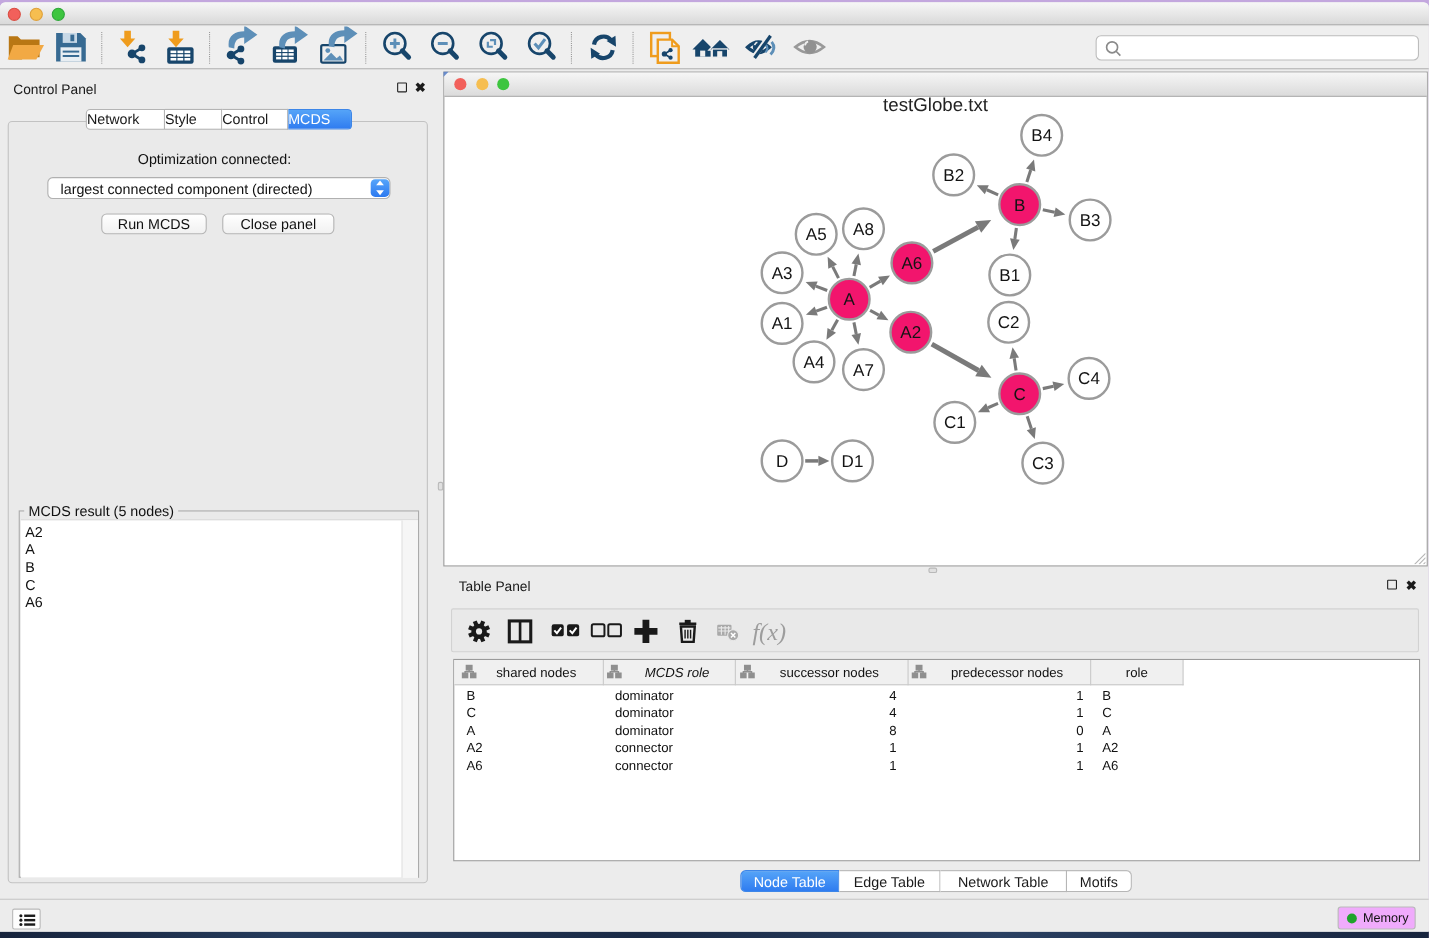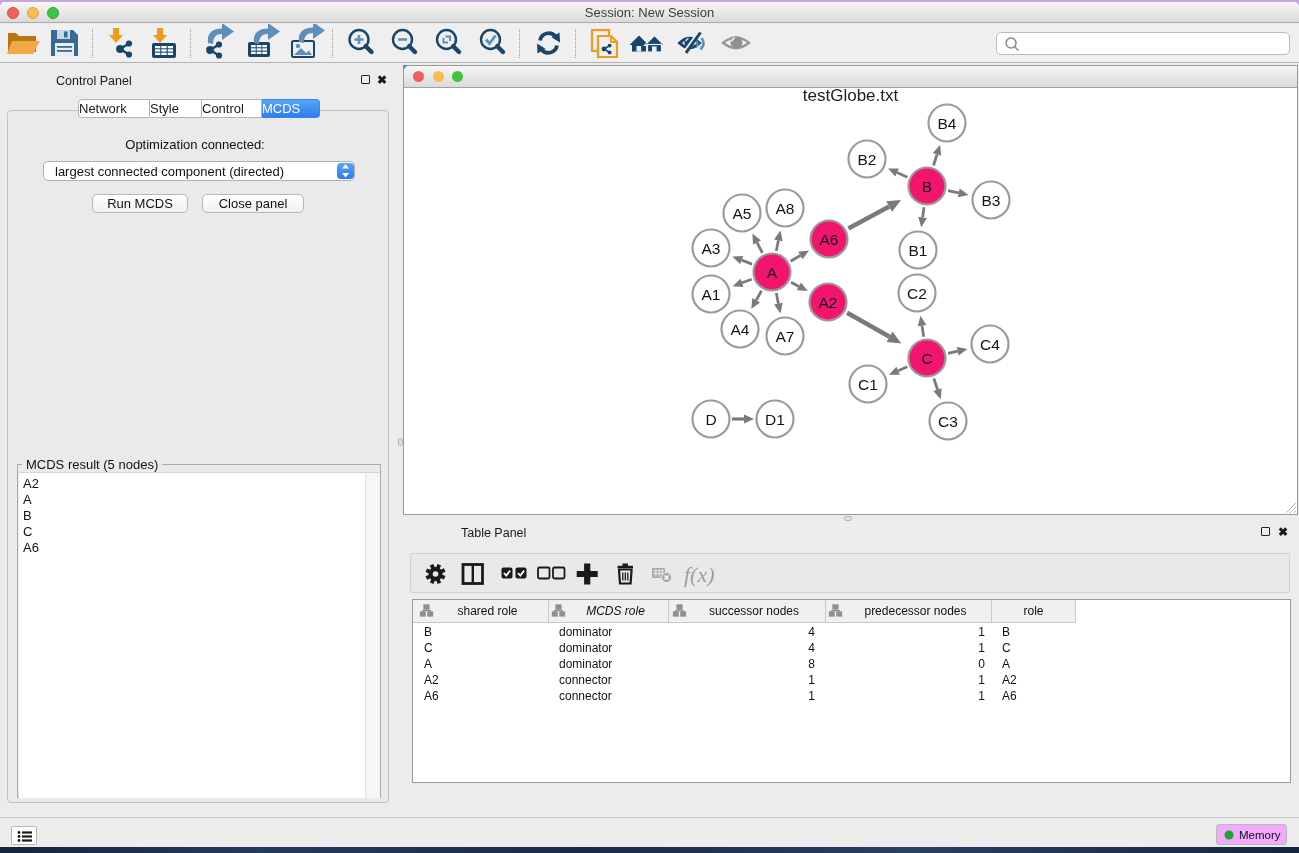--- a/index.html
+++ b/index.html
@@ -12,21 +12,21 @@
   background:linear-gradient(#f7f7f7,#d9d9d9); border-bottom:1px solid #ababab; }
 .tl { position:absolute; border-radius:50%; }
 #titlebar .t { width:12px; height:12px; top:4.5px; }
 #title { position:absolute; width:100%; text-align:center; top:3px; font-size:13px; color:#3c3c3c; }
 #toolbar { position:absolute; left:0; top:22px; width:1299px; height:39px; background:#efefef;
   border-bottom:1px solid #b3b3b3; }
 .vsep { position:absolute; top:5px; height:29px; width:0; border-left:1px dotted #9b9b9b; }
 #search { position:absolute; left:996px; top:8px; width:294px; height:23px; background:#fff;
   border:1px solid #bcbcbc; border-radius:5px; }
 #cp { position:absolute; left:0; top:61px; width:390px; height:756px; }
-.ptitle { position:absolute; font-size:12.5px; color:#1a1a1a;margin-left:44px; }
+.ptitle { position:absolute; font-size:12.5px; color:#1a1a1a; }
 .wbtn-sq { position:absolute; width:9px; height:9px; border:1.6px solid #222; border-radius:1px; }
 .wbtn-x { position:absolute; font-size:12px; font-weight:bold; color:#1a1a1a; line-height:10px; }
 #cp-content { position:absolute; left:7px; top:47px; width:382px; height:693px;
   border:1px solid #c2c2c2; border-radius:4px; background:#eaeaea; }
 #tabs { position:absolute; left:78px; top:36px; height:19px; display:flex; z-index:3; }
 .tab { height:19px; border:1px solid #b4b4b4; border-left:none; background:#fff; font-size:13px;
   color:#1a1a1a; line-height:18px; }
 .tab.first { border-left:1px solid #b4b4b4; border-radius:4px 0 0 4px; }
 .tab.last { border-radius:0 4px 4px 0; }
 .tab.sel { background:linear-gradient(#55a4f8,#2f7cf0); color:#fff; border-color:#3d86e8; }
@@ -72,21 +72,20 @@
   border:1px solid #b9b9b9; border-radius:3px; font-size:11.5px; color:#111; }
 .grip-sm { position:absolute; background:#e0e0e0; border:1px solid #b8b8b8; border-radius:2px; }
 </style></head>
 <body>
 <div id="deskbottom"></div>
 <div id="win">
   <div id="titlebar">
     <div class="tl t" style="left:7px;background:#f2605b;border:0.5px solid #da4f44;"></div>
     <div class="tl t" style="left:27px;background:#f6be50;border:0.5px solid #dfa13b;"></div>
     <div class="tl t" style="left:47px;background:#3dc53f;border:0.5px solid #2fa83a;"></div>
-    <div id="title">Session: New Session</div>
   </div>
   <div id="toolbar">
     <svg width="780" height="39" viewBox="0 0 780 39" style="position:absolute;left:0;top:0;" shape-rendering="geometricPrecision">
 <g transform="translate(0,-24)">
 <path d="M 8 33 L 8 54 L 20 54 L 21 52 L 36 52 L 36 36 L 19 36 L 16 33 Z" fill="#b97714"></path>
 <path d="M 12 41 L 40 41 L 33 54 L 7 54 Z" fill="#f2a944"></path>
 <path d="M 51 30 L 73 30 L 78 35 L 78 56 L 51 56 Z" fill="#376a92"></path>
 <rect x="57" y="30" width="13" height="9" fill="#c7d8e6"></rect>
           <rect x="64" y="31.5" width="3.5" height="6" fill="#376a92"></rect>
 <rect x="55" y="43" width="19" height="13" fill="#e8eef3"></rect>
@@ -340,26 +339,32 @@
   <div class="grip-sm" style="left:398px;top:436px;width:5px;height:8px;"></div>
   <div class="grip-sm" style="left:844px;top:514px;width:8px;height:5px;"></div>
 
   <div id="tpanel">
     <div class="ptitle" style="left:14px;top:11px;text-align:center;">Table Panel</div>
     <div class="wbtn-sq" style="left:858px;top:12px;"></div>
     <div class="wbtn-x" style="left:875px;top:12px;">✖</div>
     <div id="tp-toolbar"></div>
     <div id="tbl">
       <div id="thead">
-        <div class="th" style="left:0;width:136px;">shared role</div>
+        <div class="th" style="left:0;width:136px;">shared nodes</div>
         <div class="th" style="left:136px;width:120px;font-style:italic;">MCDS role</div>
         <div class="th" style="left:256px;width:157px;">successor nodes</div>
         <div class="th" style="left:413px;width:166px;">predecessor nodes</div>
         <div class="th" style="left:579px;width:84px;padding-left:0;">role</div>
       </div>
+    </div>
+    <div id="segtabs">
+      <div class="seg sel first" style="width:90px">Node Table</div>
+      <div class="seg" style="width:92px">Edge Table</div>
+      <div class="seg" style="width:115px">Network Table</div>
+      <div class="seg last" style="width:59px">Motifs</div>
     </div>
   </div>
   <svg width="896" height="297" viewBox="403 520 896 297" style="position:absolute;left:403px;top:520px">
 <line x1="435.5" y1="572" x2="444.7" y2="575.8" stroke="#1a1a1a" stroke-width="3.8"></line>
       <line x1="435.5" y1="572" x2="439.4" y2="581.2" stroke="#1a1a1a" stroke-width="3.8"></line>
       <line x1="435.5" y1="572" x2="431.7" y2="581.2" stroke="#1a1a1a" stroke-width="3.8"></line>
       <line x1="435.5" y1="572" x2="426.3" y2="575.9" stroke="#1a1a1a" stroke-width="3.8"></line>
       <line x1="435.5" y1="572" x2="426.3" y2="568.2" stroke="#1a1a1a" stroke-width="3.8"></line>
       <line x1="435.5" y1="572" x2="431.6" y2="562.8" stroke="#1a1a1a" stroke-width="3.8"></line>
       <line x1="435.5" y1="572" x2="439.3" y2="562.8" stroke="#1a1a1a" stroke-width="3.8"></line>

